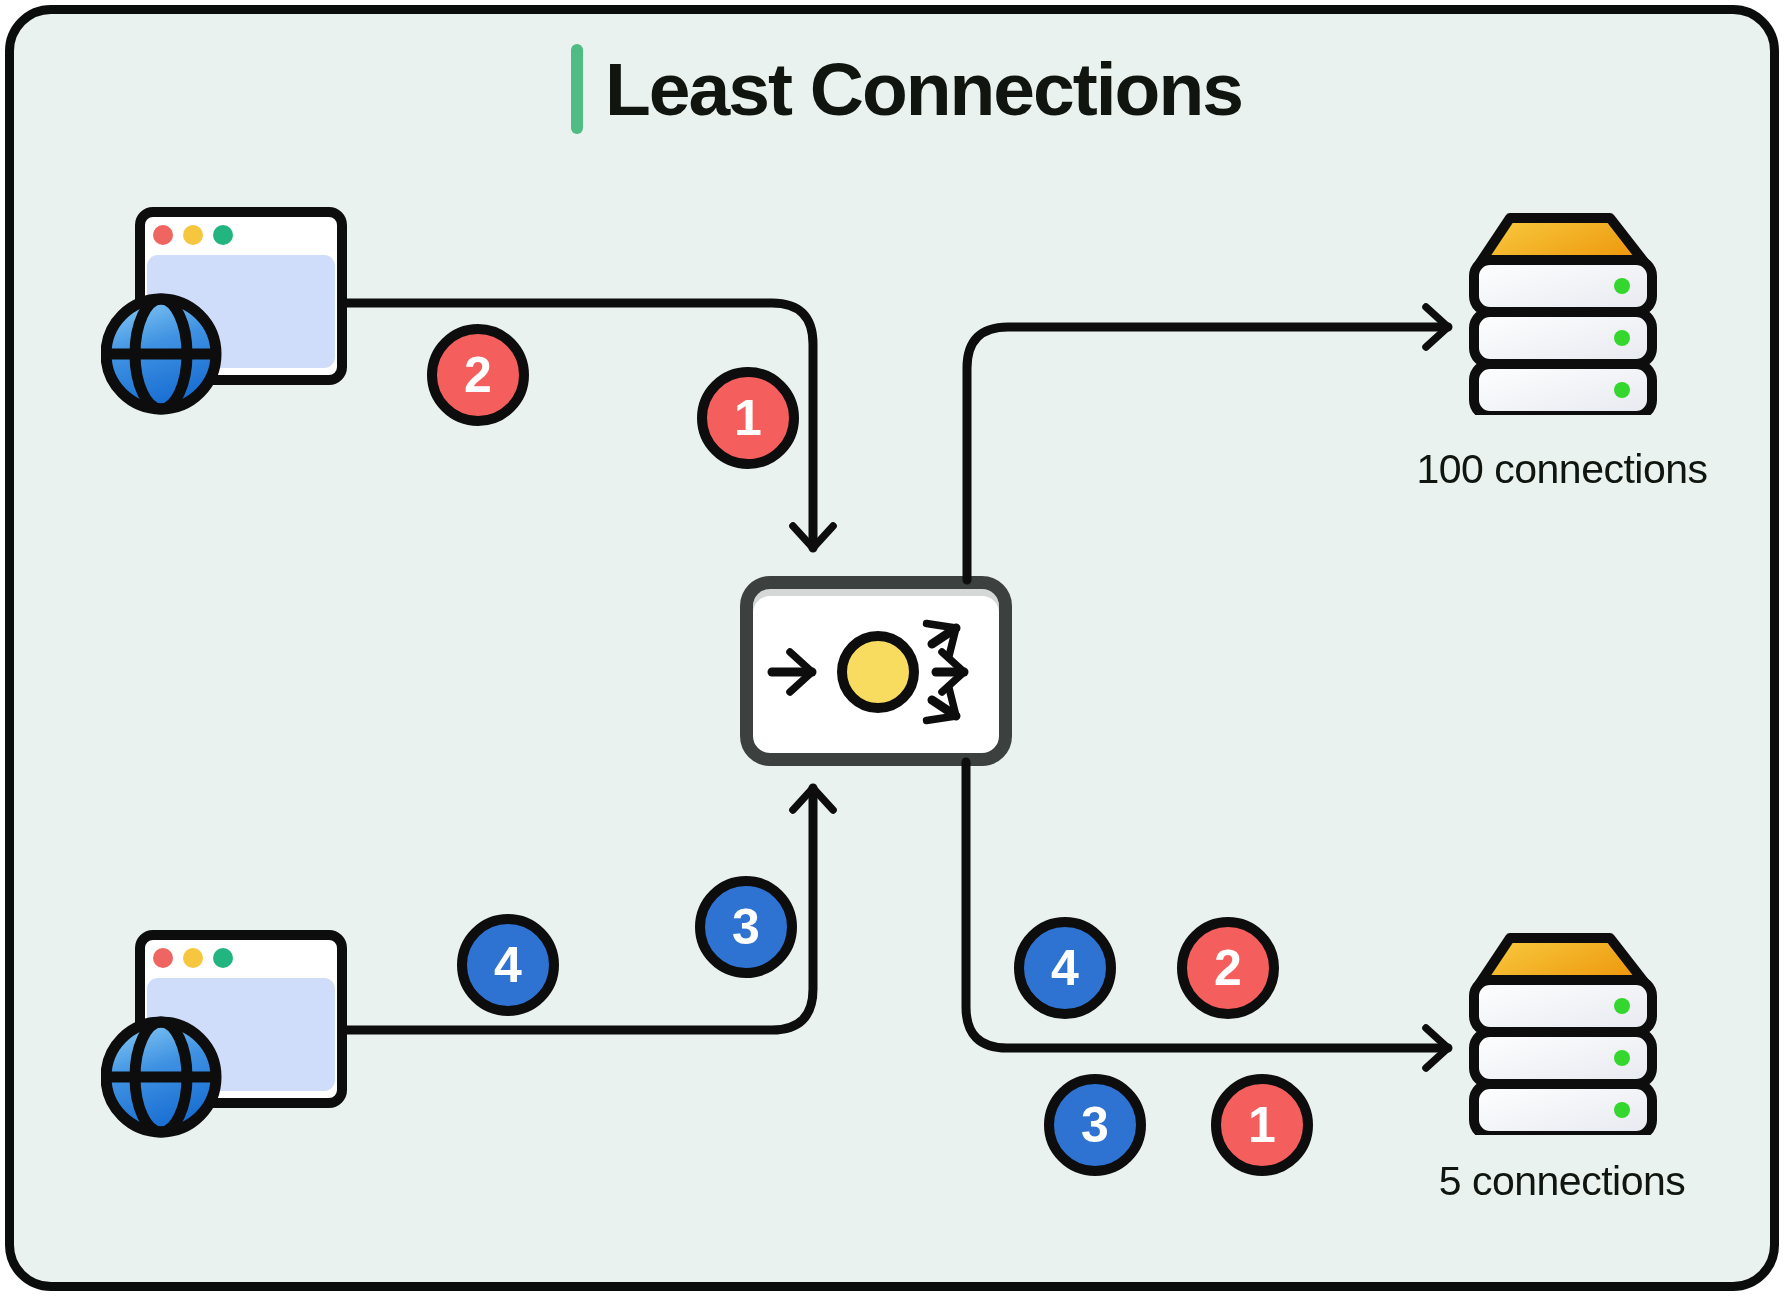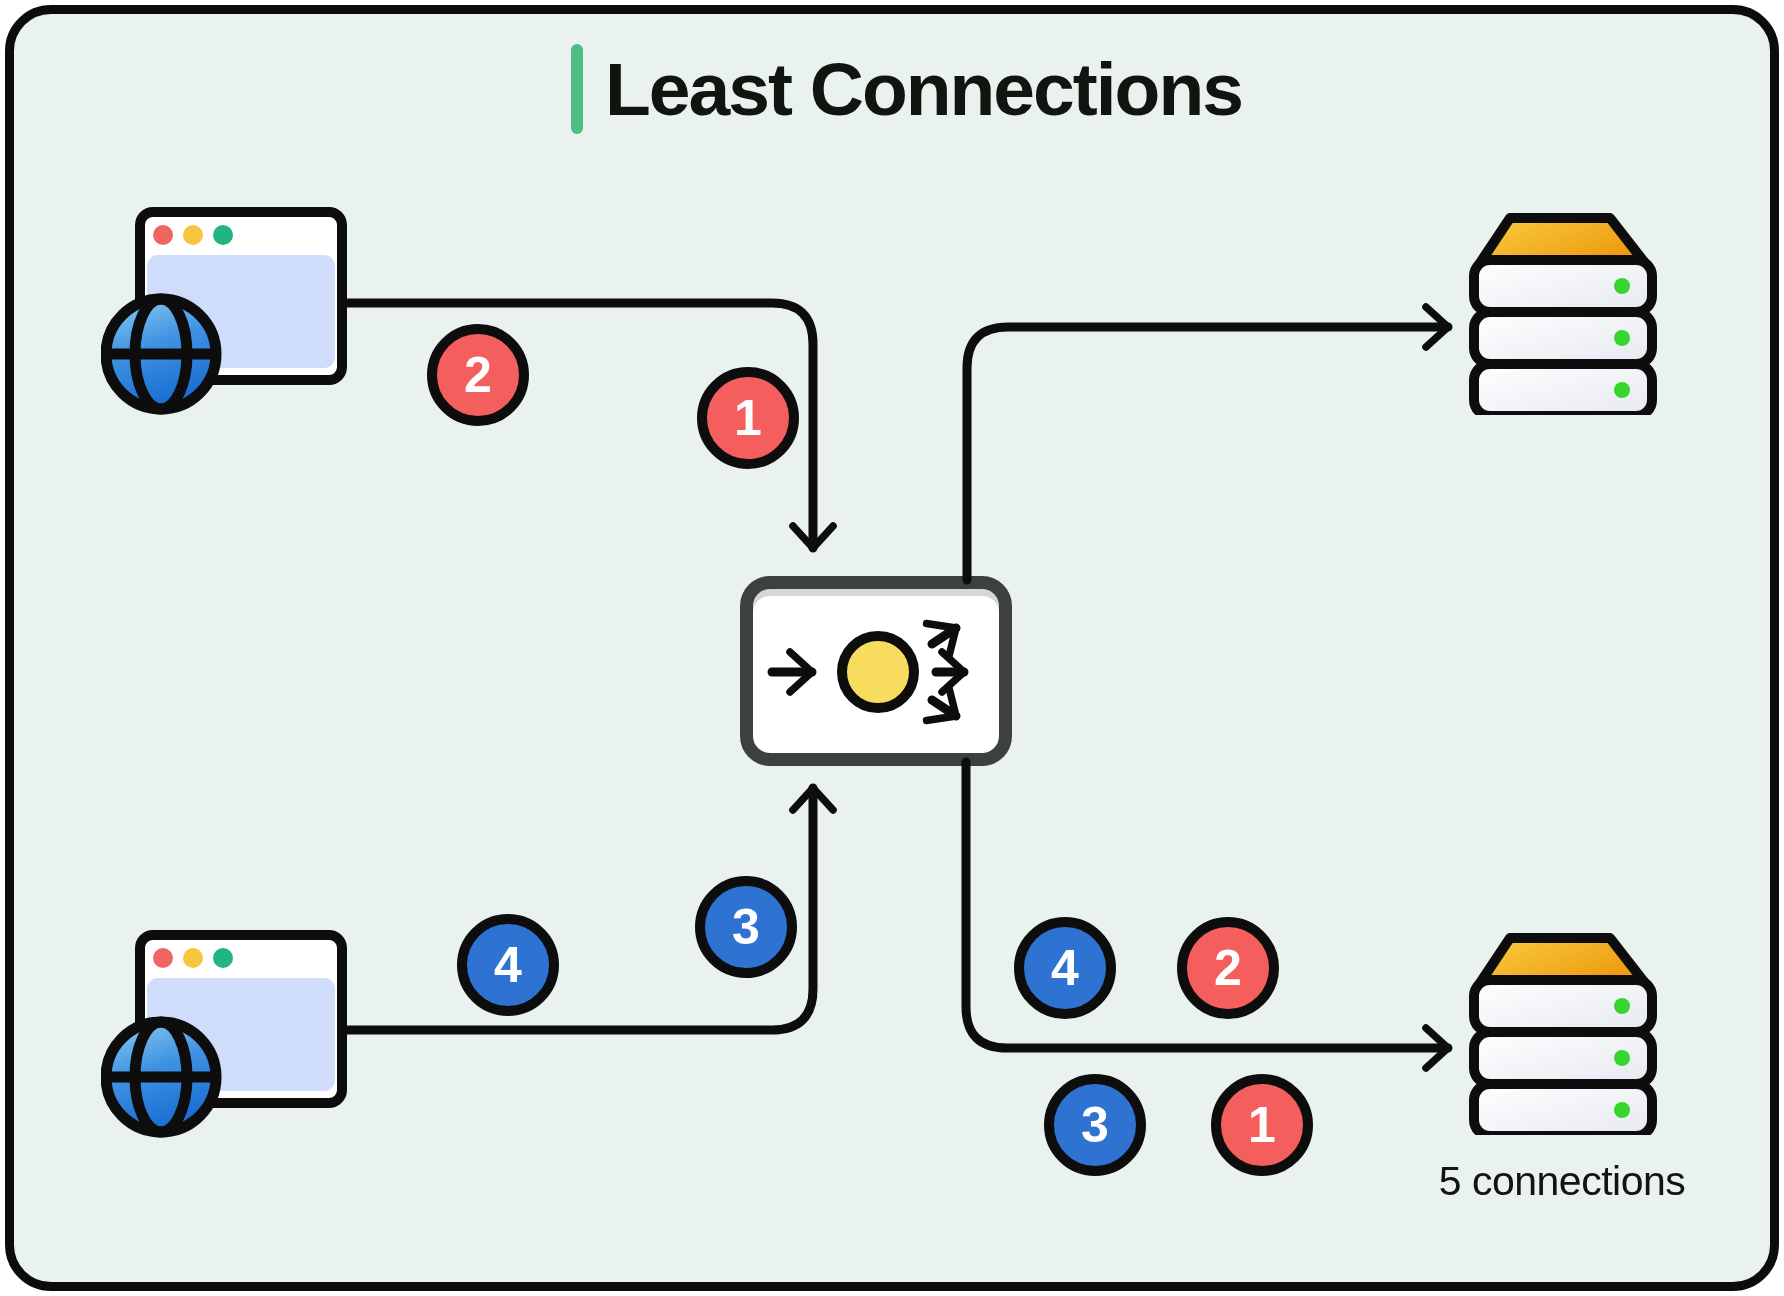--- a/index.html
+++ b/index.html
@@ -101,20 +101,21 @@
 
   <svg class="abs" style="left:1462px;top:205px" width="200" height="210" viewBox="0 0 200 210">
     <path d="M 48 13 L 148 13 L 183 58 L 18 58 Z" fill="url(#g-cap)" stroke="#0d0d0d" stroke-width="10" stroke-linejoin="round"></path>
     <rect x="12" y="55" width="178" height="52" rx="16" fill="url(#g-srv)" stroke="#0d0d0d" stroke-width="10"></rect>
     <rect x="12" y="107" width="178" height="52" rx="16" fill="url(#g-srv)" stroke="#0d0d0d" stroke-width="10"></rect>
     <rect x="12" y="159" width="178" height="52" rx="16" fill="url(#g-srv)" stroke="#0d0d0d" stroke-width="10"></rect>
     <circle cx="160" cy="81" r="8" fill="#35d62e"></circle>
     <circle cx="160" cy="133" r="8" fill="#35d62e"></circle>
     <circle cx="160" cy="185" r="8" fill="#35d62e"></circle>
   </svg>
+  <div class="srv-label" style="left:1382px;top:446px">100 connections</div>
 
   <svg class="abs" style="left:1462px;top:925px" width="200" height="210" viewBox="0 0 200 210">
     <path d="M 48 13 L 148 13 L 183 58 L 18 58 Z" fill="url(#g-cap)" stroke="#0d0d0d" stroke-width="10" stroke-linejoin="round"></path>
     <rect x="12" y="55" width="178" height="52" rx="16" fill="url(#g-srv)" stroke="#0d0d0d" stroke-width="10"></rect>
     <rect x="12" y="107" width="178" height="52" rx="16" fill="url(#g-srv)" stroke="#0d0d0d" stroke-width="10"></rect>
     <rect x="12" y="159" width="178" height="52" rx="16" fill="url(#g-srv)" stroke="#0d0d0d" stroke-width="10"></rect>
     <circle cx="160" cy="81" r="8" fill="#35d62e"></circle>
     <circle cx="160" cy="133" r="8" fill="#35d62e"></circle>
     <circle cx="160" cy="185" r="8" fill="#35d62e"></circle>
   </svg>

